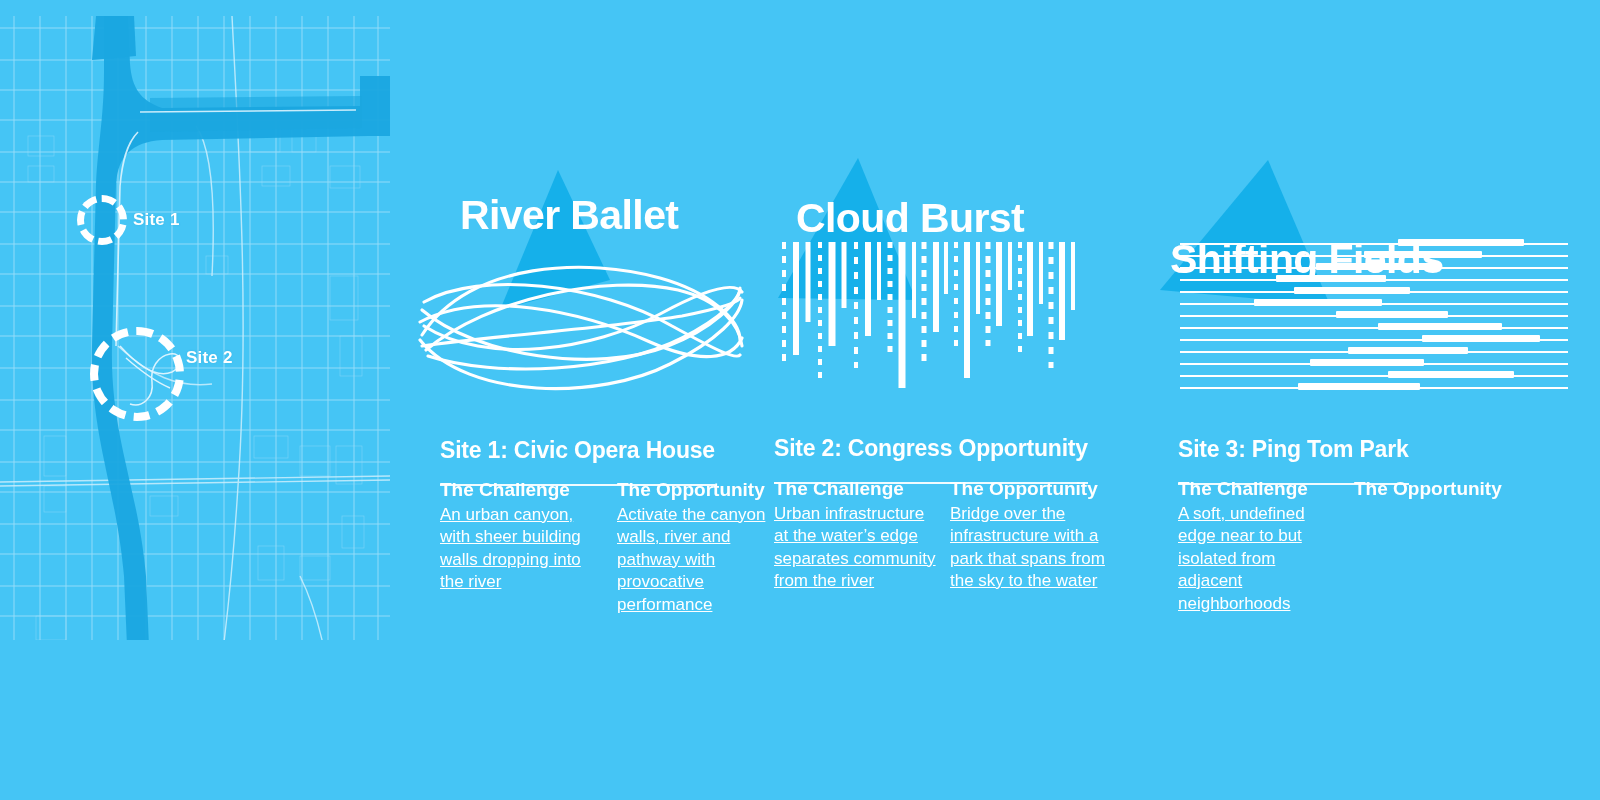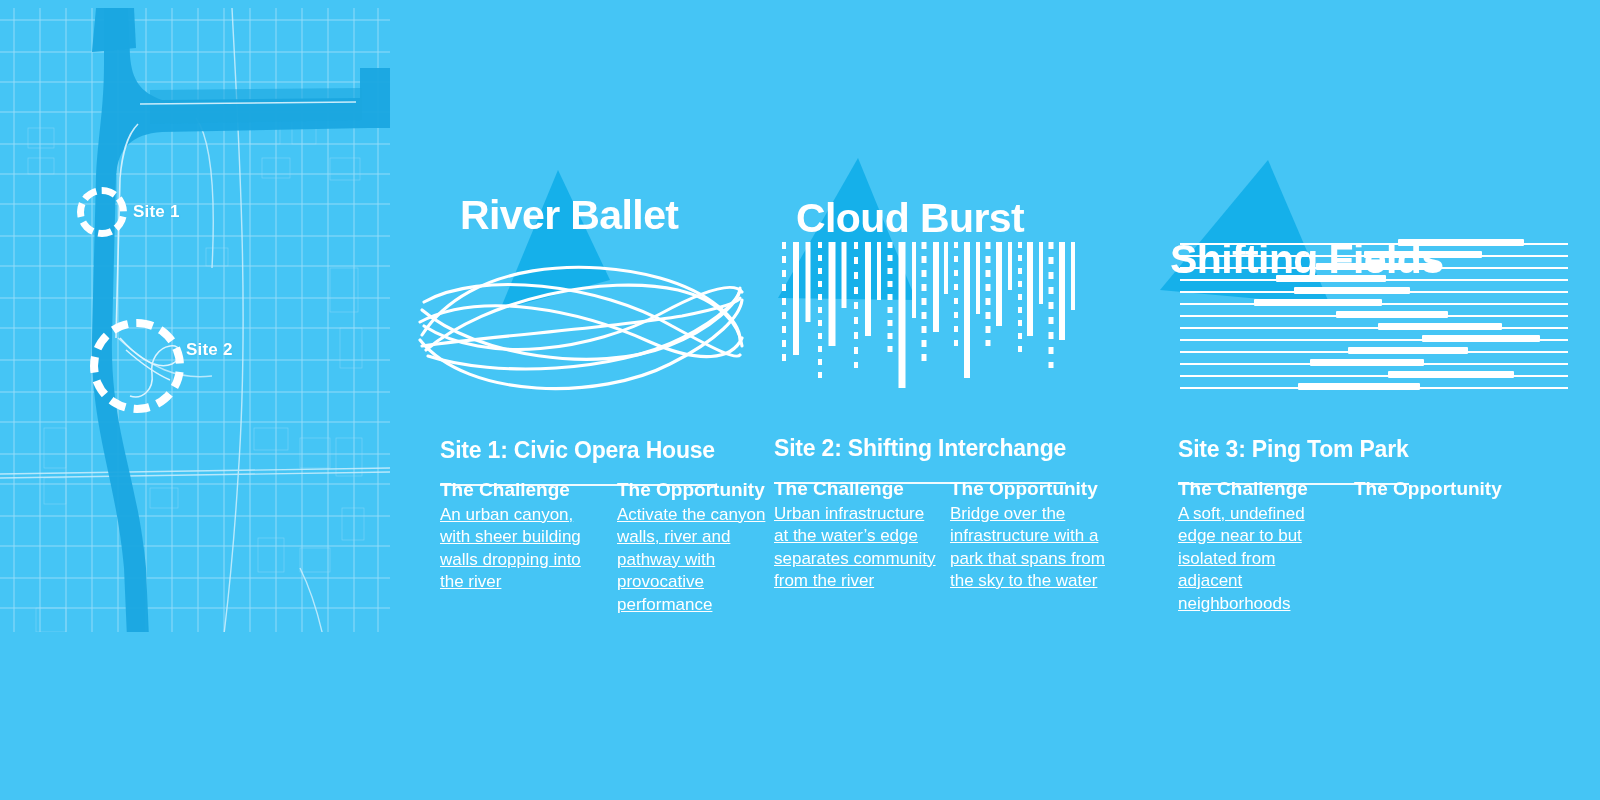--- a/index.html
+++ b/index.html
@@ -8,21 +8,21 @@
     width:1600px;height:800px;
     background:#45c5f5;
     font-family:"Liberation Sans", sans-serif;
     overflow:hidden;
     position:relative;
   }
   .board{position:absolute;inset:0;}
 
   
   .map-panel{
-    position:absolute;left:0;top:8px;width:390px;height:624px;
+    position:absolute;left:0;top:16px;width:390px;height:624px;
     background:#1d4ed8;overflow:hidden;
   }
   .map-svg{position:absolute;left:0;top:0;width:390px;height:800px;display:block;}
   .site-label{
     position:absolute;
     color:#ffffff;
     font-weight:bold;
     font-size:17px;
     letter-spacing:.2px;
     white-space:nowrap;
@@ -288,21 +288,21 @@
             <line x1="275" y1="92" x2="275" y2="154" stroke-width="4"></line>
             <line x1="285" y1="92" x2="285" y2="218" stroke-width="5" stroke-dasharray="7 8"></line>
             <line x1="296" y1="92" x2="296" y2="190" stroke-width="6"></line>
             <line x1="307" y1="92" x2="307" y2="160" stroke-width="4"></line>
           </g>
         </svg>
       </div>
 
       <div class="concept-title" style="left:30px;top:198px;">Cloud Burst</div>
 
-      <div class="site-heading" style="left:8px;top:436px;">Site 2: Shifting Interchange</div>
+      <div class="site-heading" style="left:8px;top:436px;">Site 2: Congress Opportunity</div>
 
       <div class="cols2" style="left:8px;top:477px;width:352px;">
         <div class="subcol" style="width:176px;padding-right:14px;">
           <p class="sub-h">The Challenge</p>
           <p class="sub-b">Urban infrastructure at the water’s edge separates community from the river</p>
         </div>
         <div class="subcol" style="width:172px;">
           <p class="sub-h">The Opportunity</p>
           <p class="sub-b">Bridge over the infrastructure with a park that spans from the sky to the water</p>
         </div>

